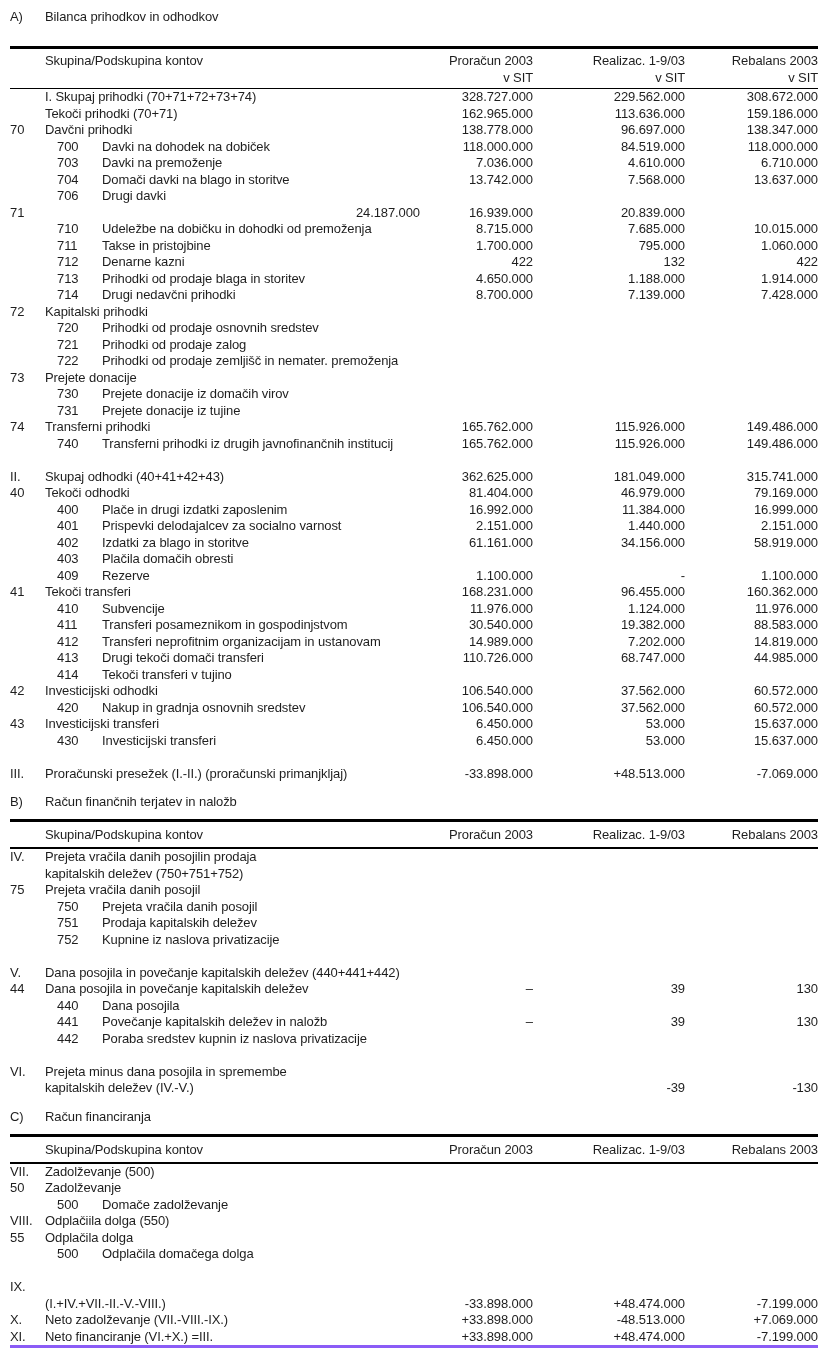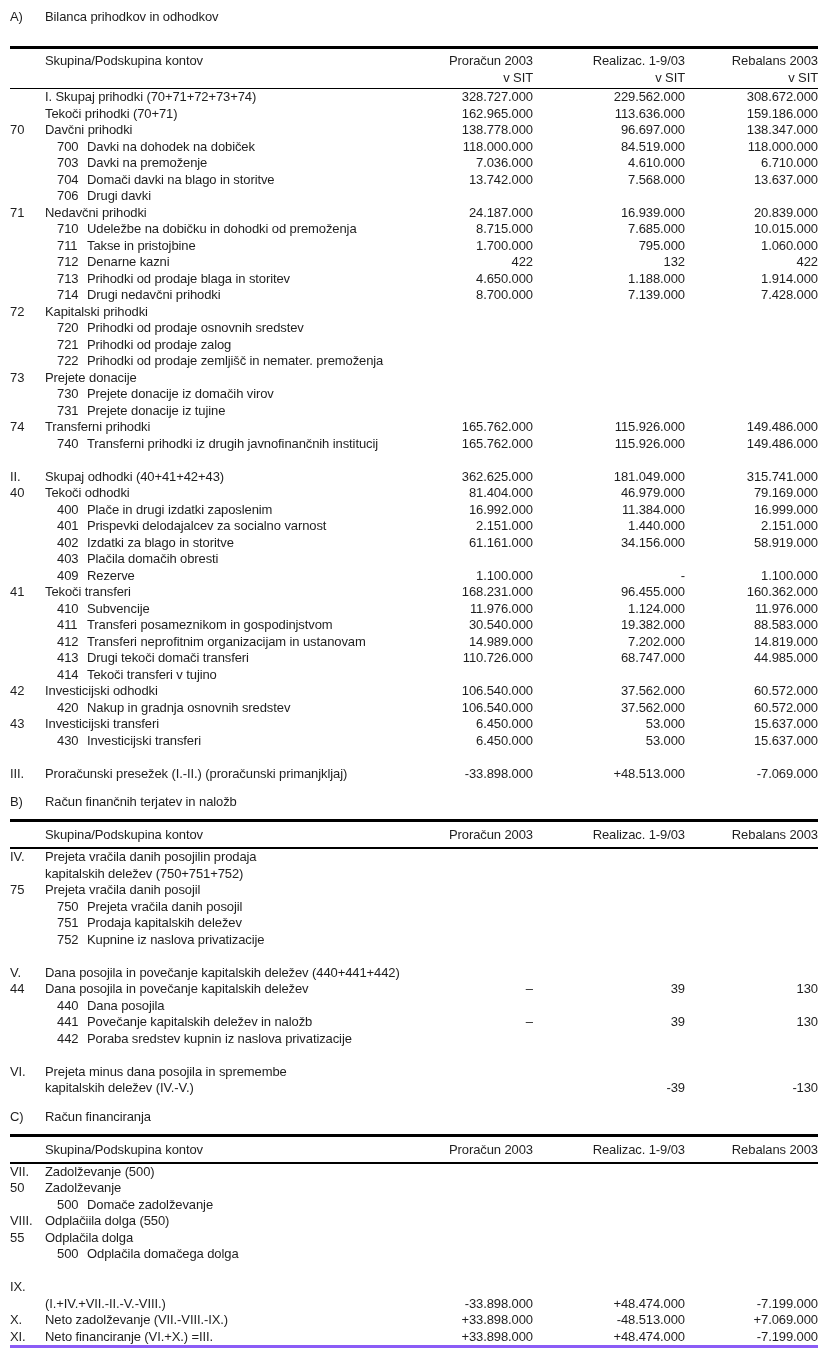--- a/index.html
+++ b/index.html
@@ -23,21 +23,21 @@
   .thead.head-bc{border-bottom:2.5px solid #000;padding:4px 0 4px 0;}
   .hrow,.trow{
     display:grid;
     grid-template-columns:35px 1fr 113px 152px 133px;
     line-height:16.5px;white-space:nowrap;
   }
   .hrow{line-height:17px;}
   .c-code{text-align:left;}
   .c-desc{text-align:left;overflow:visible;}
   .c-val{text-align:right;}
-  .subcode{display:inline-block;width:26px;margin-left:12px;margin-right:4px;}
+  .subcode{display:inline-block;width:26px;margin-left:12px;margin-right:19px;}
   .trow.spacer{height:16.5px;}
   .tbody{}
   .tbody-c{border-bottom:3px solid #8b5cf6;}
 </style>
 </head>
 <body>
 
 <div class="page">
 
   <div class="sec-title title-a">
@@ -106,21 +106,20 @@
       </div>
       <div class="trow">
         <div class="c-code"></div>
         <div class="c-desc"><span class="subcode">706</span><span>Drugi davki</span></div>
         <div class="c-val"></div>
         <div class="c-val"></div>
         <div class="c-val"></div>
       </div>
       <div class="trow">
         <div class="c-code">71</div>
-        <div class="c-desc"><span>Nedavčni prihodki</span></div>
         <div class="c-val">24.187.000</div>
         <div class="c-val">16.939.000</div>
         <div class="c-val">20.839.000</div>
       </div>
       <div class="trow">
         <div class="c-code"></div>
         <div class="c-desc"><span class="subcode">710</span><span>Udeležbe na dobičku in dohodki od premoženja</span></div>
         <div class="c-val">8.715.000</div>
         <div class="c-val">7.685.000</div>
         <div class="c-val">10.015.000</div>

